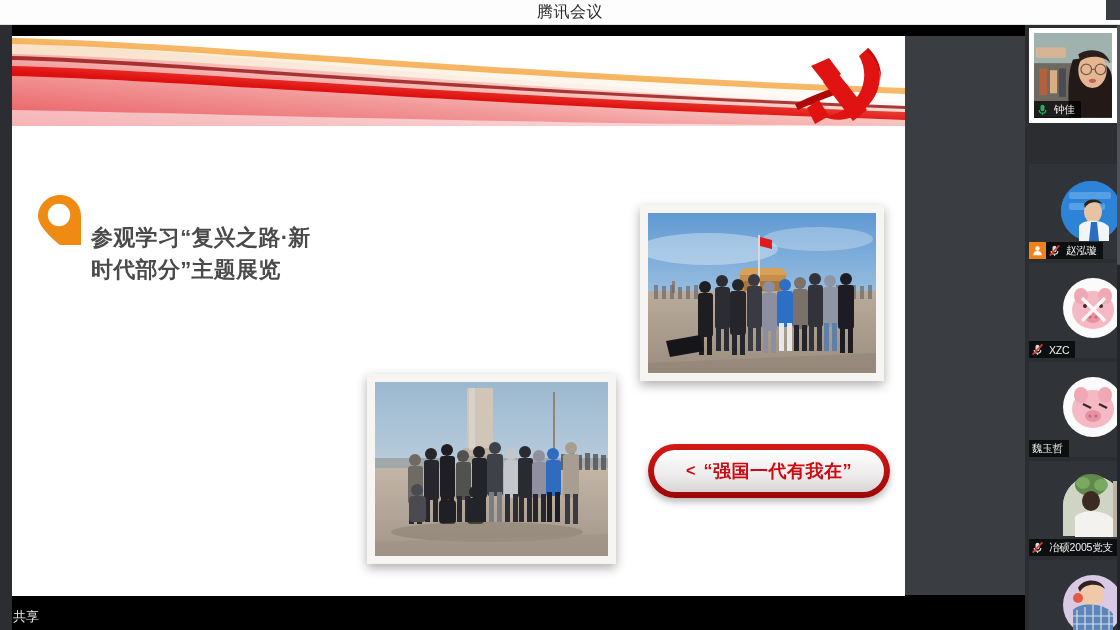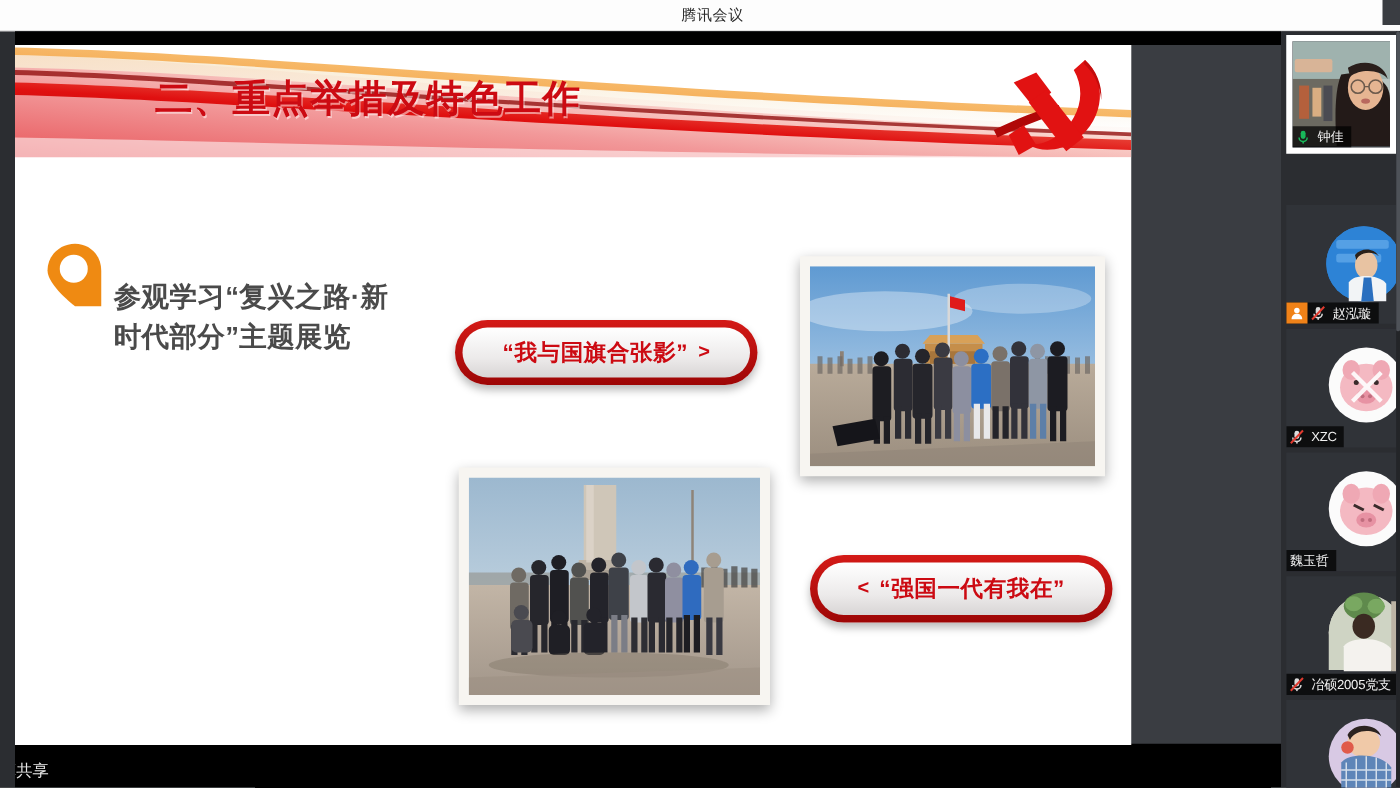--- a/index.html
+++ b/index.html
@@ -19,21 +19,21 @@
 
   
   .titlebar {
     position: absolute; left: 0; top: 0;
     width: 1120px; height: 25px;
     background: #fdfdfd;
     border-bottom: 1px solid #e2e2e2;
     display: flex; align-items: center; justify-content: center;
   }
   .titlebar-text {
-    font-size: 12px; color: #2a2a2a; letter-spacing: .5px; margin-left: 20px;
+    font-size: 16px; color: #2a2a2a; letter-spacing: .5px; margin-left: 20px;
   }
   .titlebar-corner {
     position: absolute; right: 0; top: 0;
     width: 14px; height: 20px;
     background: #3a3d42;
   }
 
   
   .stage {
     position: absolute;
@@ -279,21 +279,20 @@
 
           <path d="M0,30 C170,34 430,60 893,76 L893,84 C430,68 170,44 0,40 Z" fill="url(#gRed)"></path>
 
           <path d="M0,20 C160,24 420,52 893,70 L893,73 C420,55 160,28 0,24 Z" fill="#8c0505" opacity=".75"></path>
 
           <path d="M0,2 C190,6 460,36 893,52 L893,58 C460,42 190,12 0,8 Z" fill="url(#gOrange)"></path>
 
           <path d="M0,74 C220,78 520,88 893,90 L893,90 L0,90 Z" fill="#ffffff" opacity=".55"></path>
         </svg>
 
-        <div class="slide-title">二、重点举措及特色工作</div>
 
         <svg class="party-emblem" viewBox="0 0 104 88">
 
           <path d="M79,6 C96,22 96,52 72,70 C60,79 44,80 34,74 C48,74 62,66 70,52 C77,40 77,26 70,14 Z" fill="#e11212"></path>
           <path d="M79,6 C88,14 93,26 92,38 C91,26 86,16 78,9 Z" fill="#c40c0c"></path>
 
           <path d="M6,62 C22,54 42,46 58,42 L60,48 C44,53 24,61 9,68 Z" fill="#b00808"></path>
 
           <path d="M22,24 L40,16 L52,32 L38,44 Z" fill="#e11212"></path>
 
@@ -304,26 +303,20 @@
       </div>
 
       <svg class="pin-icon" viewBox="0 0 46 52">
         <path d="M23,1 C10.8,1 1,10.6 1,22.4 C1,34.2 23,51 23,51 L44,51 L44,22.4 C44,10.6 35.2,1 23,1 Z" fill="#ef8a12"></path>
         <circle cx="22" cy="21" r="11.2" fill="#ffffff"></circle>
       </svg>
 
       <div class="sub-heading">参观学习“复兴之路·新时代部分”主题展览</div>
 
 
-      <div class="pill" id="pill-flag">
-        <div class="pill-inner">
-          <span class="pill-label">“我与国旗合张影”</span>
-          <span class="pill-arrow">&gt;</span>
-        </div>
-      </div>
 
       <div class="pill" id="pill-generation">
         <div class="pill-inner">
           <span class="pill-arrow">&lt;</span>
           <span class="pill-label">“强国一代有我在”</span>
         </div>
       </div>
 
       <div class="photo-frame" id="photo-flag">
         <svg class="photo-canvas" viewBox="0 0 228 160" preserveAspectRatio="none">

